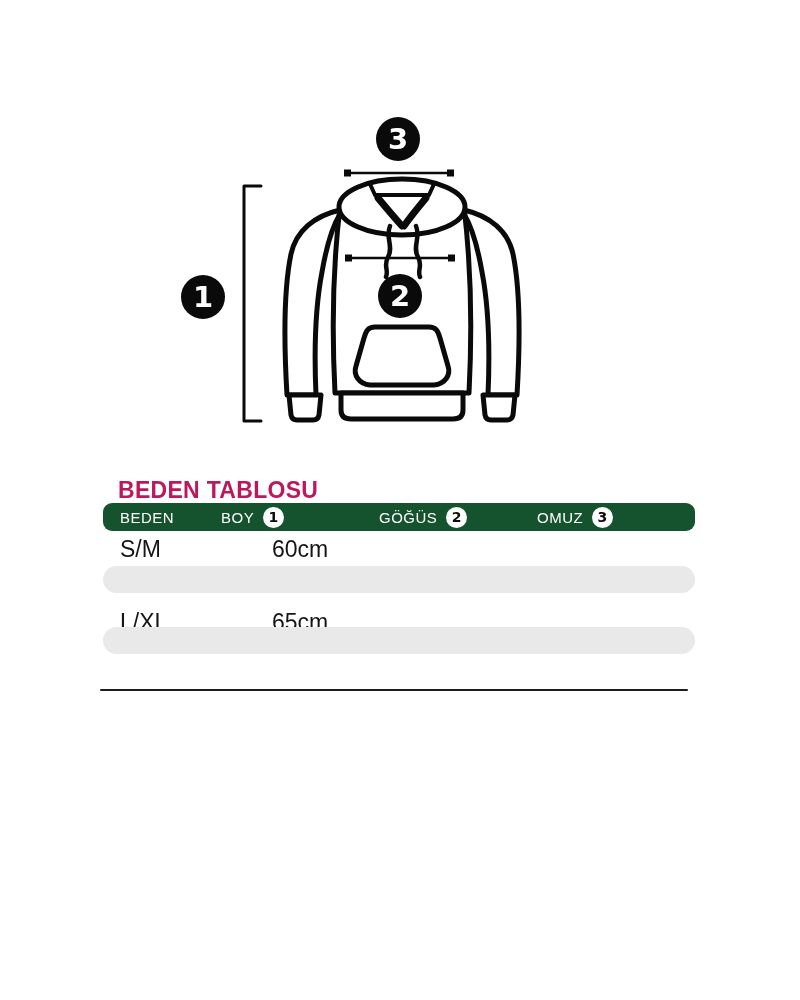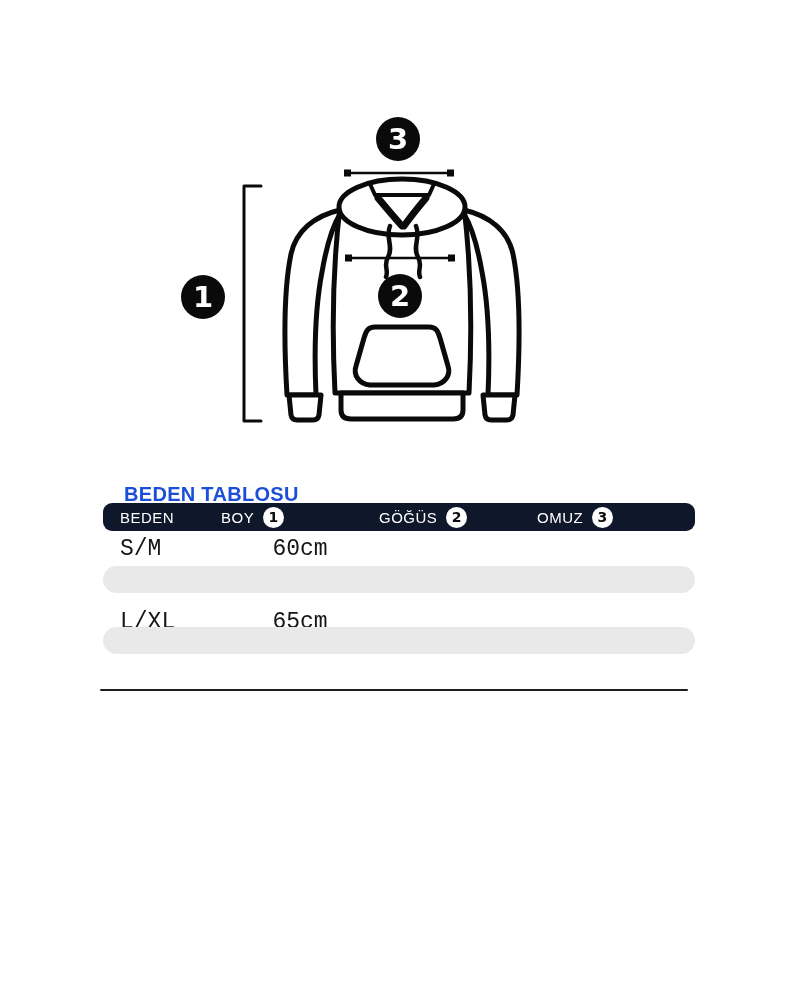--- a/index.html
+++ b/index.html
@@ -13,44 +13,44 @@
     position:absolute; width:44px; height:44px; border-radius:50%;
     background:#0a0a0a; color:#ffffff;
     display:flex; align-items:center; justify-content:center;
     font-family:"DejaVu Sans", sans-serif; font-weight:bold; font-size:29px; line-height:1;
   }
   .badge-length   { left:181px; top:275px; }
   .badge-chest    { left:378px; top:274px; }
   .badge-shoulder { left:376px; top:117px; }
   
   .table-title {
-    position:absolute; left:108px; top:467px; margin:16px;
-    font-size:20px; font-weight:700; letter-spacing:0.3px; color:#1d4ed8;
+    position:absolute; left:108px; top:467px; margin:10px;
+    font-size:23px; font-weight:700; letter-spacing:0.3px; color:#be185d;
   }
   .thead {
     position:absolute; left:103px; top:503px; width:592px; height:28px;
-    background:#0f172a; border-radius:9px; color:#fff;
+    background:#14532d; border-radius:9px; color:#fff;
     display:grid; grid-template-columns:118px 1fr 1fr 1fr; align-items:center;
   }
   .th { display:flex; align-items:center; gap:9px;
         font-size:15px; letter-spacing:0.5px; }
   .th-left { justify-content:flex-start; padding-left:17px; }
   .hbadge {
     width:21px; height:21px; border-radius:50%; background:#ffffff; color:#0a0a0a;
     display:flex; align-items:center; justify-content:center;
     font-size:14px; font-weight:bold; font-family:"DejaVu Sans", sans-serif; line-height:1;
   }
   .trow {
     position:absolute; left:103px; width:592px; height:32px;
     display:grid; grid-template-columns:118px 1fr 1fr 1fr; align-items:center;
     font-size:23px; color:#151515;
   }
   .trow-sm  { top:533px; }
   .trow-lxl { top:595px;margin-top:11px; }
-  .td { text-align:center;font-family:Liberation Mono, monospace; }
+  .td { text-align:center; }
   .td-left { text-align:left; padding-left:17px; }
   .stripe {
     position:absolute; left:103px; width:592px; height:27px;
     background:#e9e9e9; border-radius:13.5px;
   }
   .stripe-1 { top:566px; }
   .stripe-2 { top:627px; }
   .bottom-rule {
     position:absolute; left:100px; top:689px; width:588px; height:2px;
     background:#1c1c1c; border-radius:1px;

